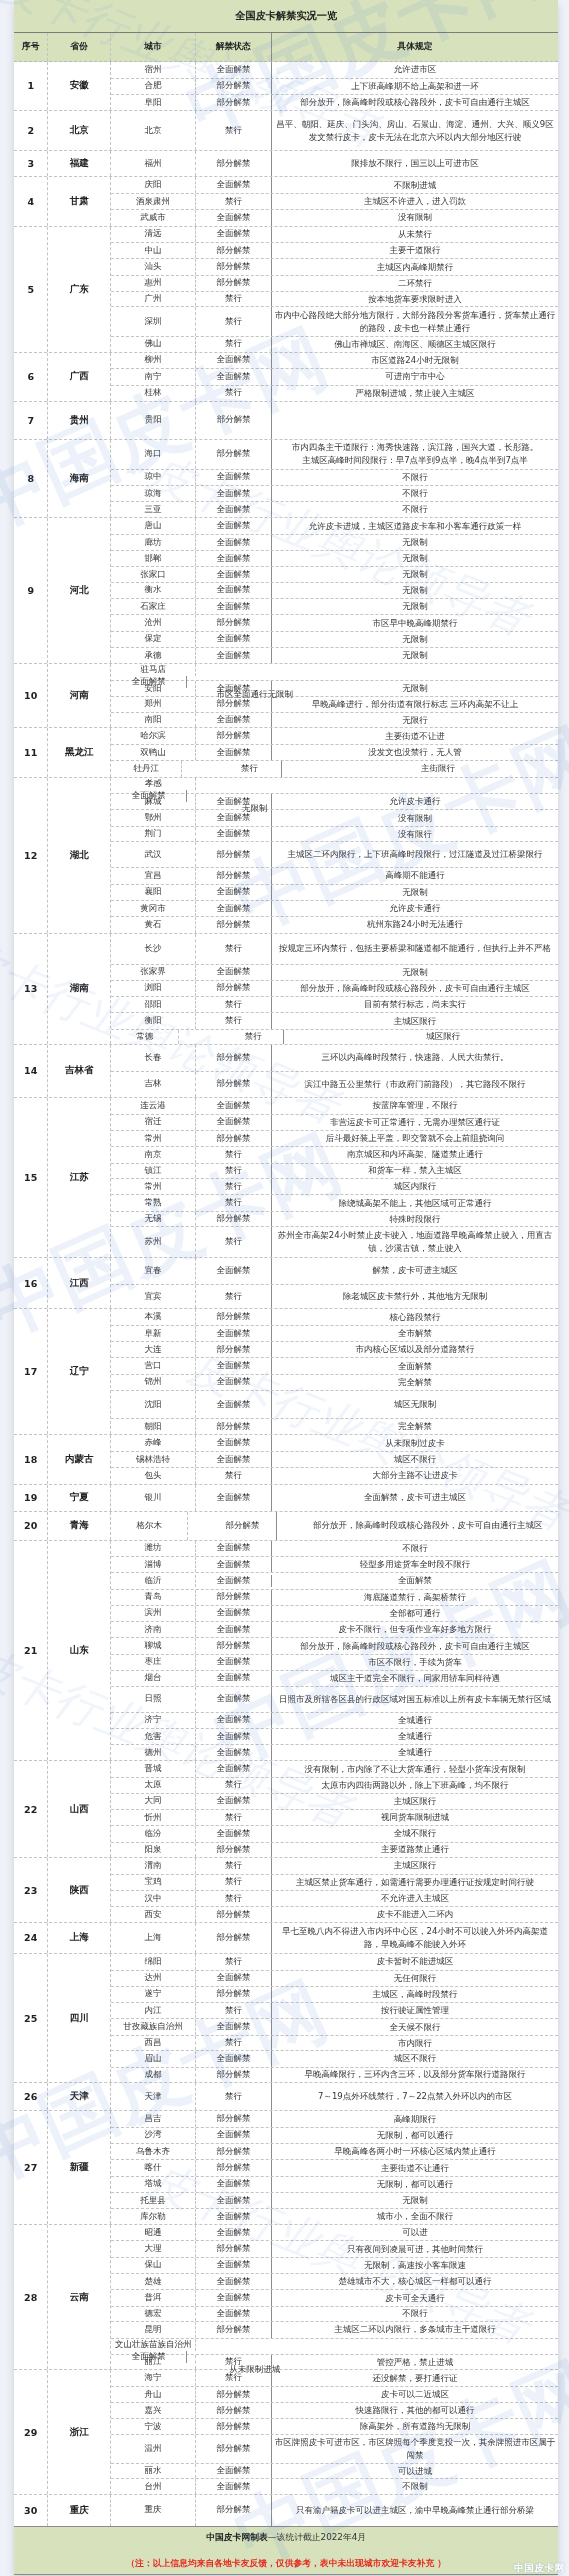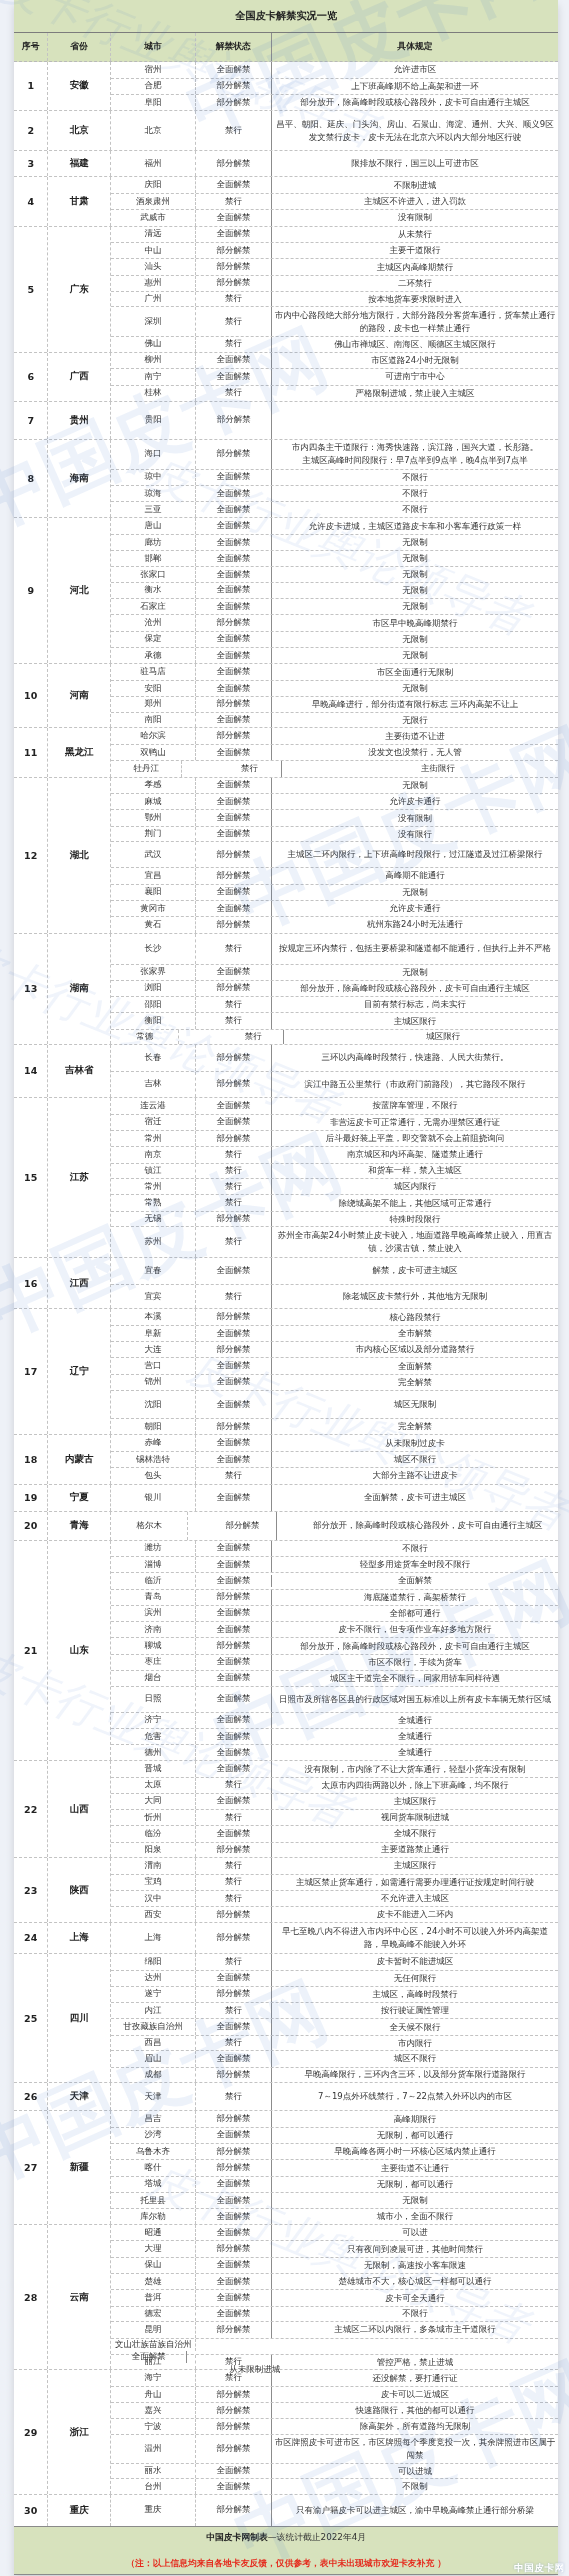--- a/index.html
+++ b/index.html
@@ -295,21 +295,21 @@
             <div class="c-city w-city">承德</div>
             <div class="c-status w-status">全面解禁</div>
             <div class="c-rule w-rule">无限制</div>
           </div>
         </div>
       </div>
       <div class="prov">
         <div class="c-seq w-seq">10</div>
         <div class="c-prov w-prov">河南</div>
         <div class="cities">
-          <div class="crow" style="height: 15.6px;">
+          <div class="crow" style="height: 15.6px; flex-direction: column;">
             <div class="c-city w-city">驻马店</div>
             <div class="c-status w-status">全面解禁</div>
             <div class="c-rule w-rule">市区全面通行无限制</div>
           </div>
           <div class="crow" style="height: 16.3px;">
             <div class="c-city w-city">安阳</div>
             <div class="c-status w-status">全面解禁</div>
             <div class="c-rule w-rule">无限制</div>
           </div>
           <div class="crow" style="height: 15.6px;">
@@ -342,21 +342,21 @@
             <div class="c-city w-city">牡丹江</div>
             <div class="c-status w-status">禁行</div>
             <div class="c-rule w-rule">主街限行</div>
           </div>
         </div>
       </div>
       <div class="prov">
         <div class="c-seq w-seq">12</div>
         <div class="c-prov w-prov">湖北</div>
         <div class="cities">
-          <div class="crow" style="height: 15.6px;">
+          <div class="crow" style="height: 15.6px; flex-direction: column;">
             <div class="c-city w-city">孝感</div>
             <div class="c-status w-status">全面解禁</div>
             <div class="c-rule w-rule">无限制</div>
           </div>
           <div class="crow" style="height: 16.3px;">
             <div class="c-city w-city">麻城</div>
             <div class="c-status w-status">全面解禁</div>
             <div class="c-rule w-rule">允许皮卡通行</div>
           </div>
           <div class="crow" style="height: 16.3px;">

